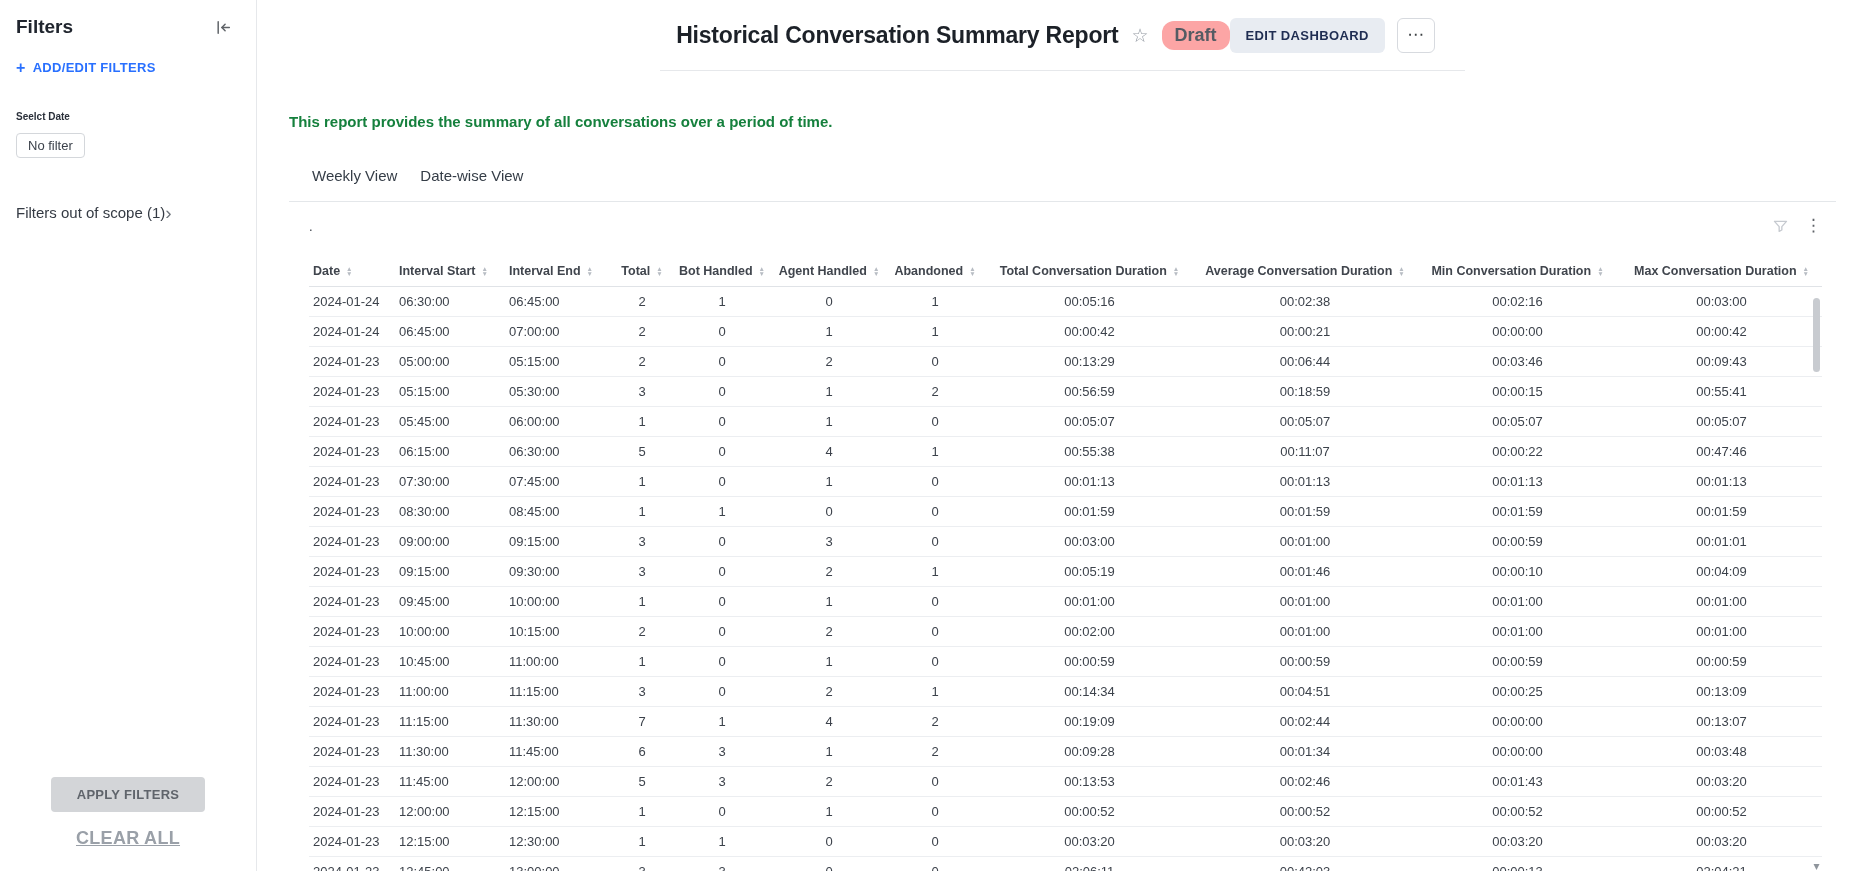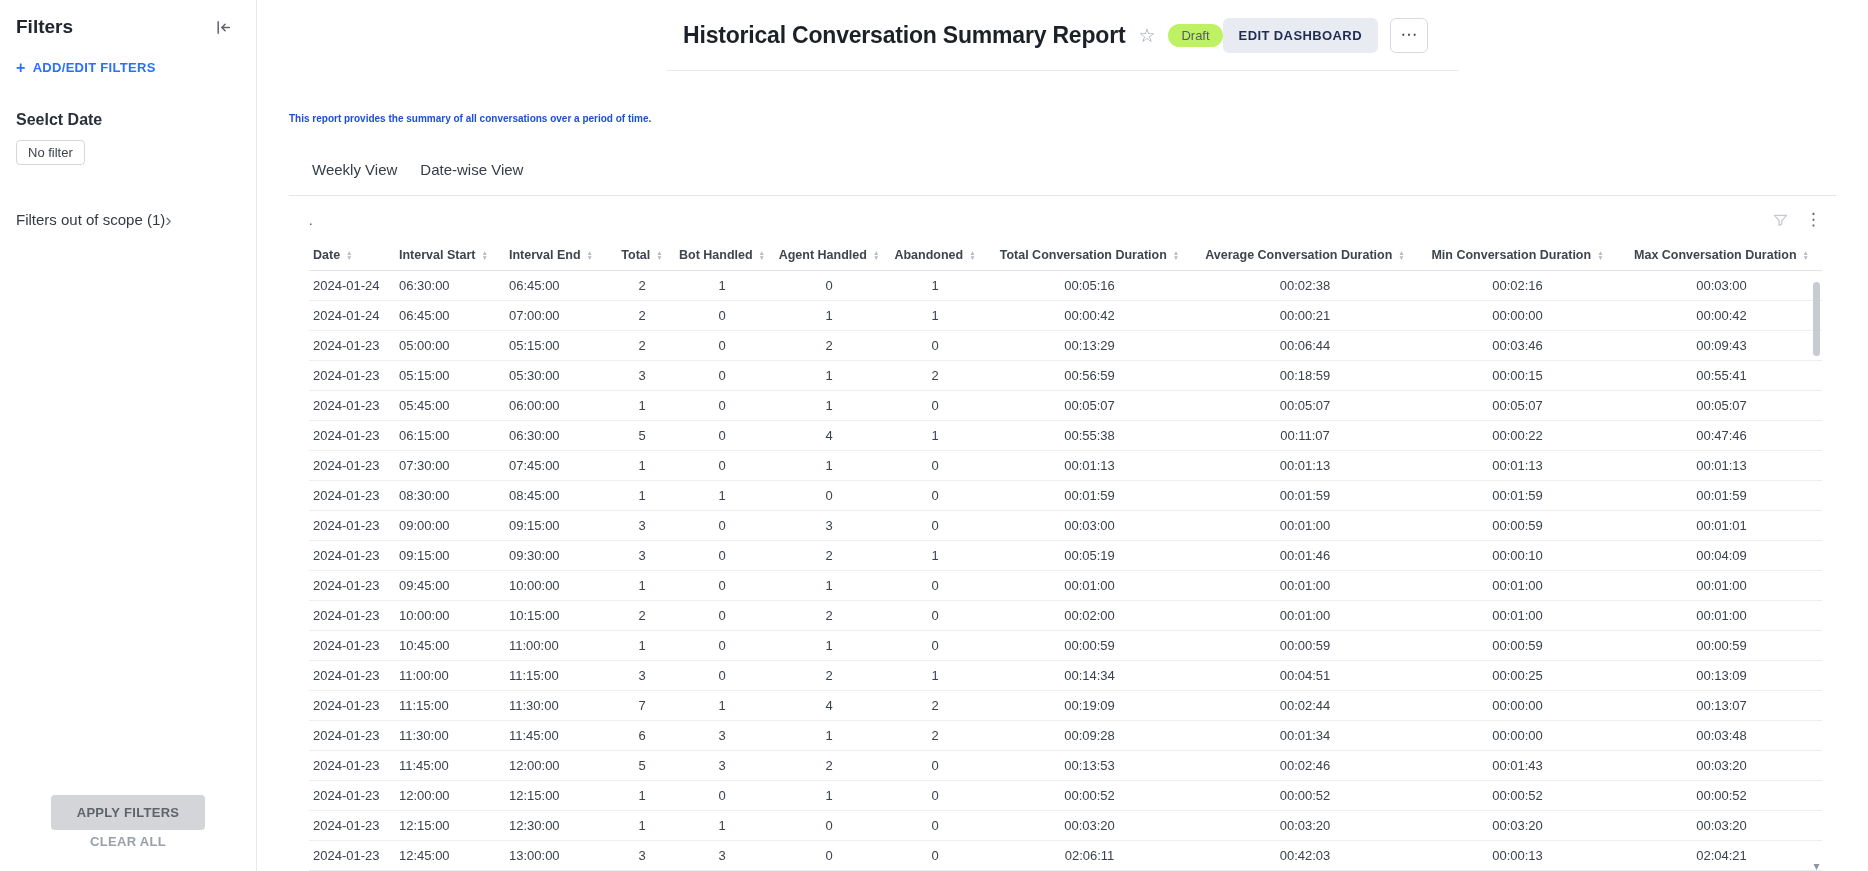--- a/index.html
+++ b/index.html
@@ -10,66 +10,66 @@
   
   .sidebar { width:257px; height:100%; border-right:1px solid #e6e8eb; position:relative;
     padding:16px 16px 0 16px; flex:0 0 257px; background:#fff; }
   .sb-head { display:flex; justify-content:space-between; align-items:center;gap:43px; }
   .sb-head h2 { font-size:19px; font-weight:700; color:#20252e; }
   .collapse { cursor:pointer; margin-right:8px; display:inline-flex; }
   .addedit { margin-top:22px; background:none; border:none; color:#2970ff; font-weight:700;
     font-size:13px; letter-spacing:.3px; display:flex; align-items:center; gap:7px; cursor:pointer;
     font-family:inherit; }
   .addedit .plus { font-size:16px; font-weight:700; line-height:14px; }
-  .fg-label { margin-top:36px; font-size:16px; font-weight:700; color:#2a303a; }
+  .fg-label { margin-top:36px; font-size:10px; font-weight:700; color:#2a303a; }
   .chip { margin-top:11px; display:inline-block; border:1px solid #d4d7db; border-radius:4px;
     padding:4px 11px; font-size:13px; color:#3c424b; cursor:pointer; background:#fff; }
   .oos { margin-top:46px; display:flex; justify-content:flex-start; align-items:center;
     font-size:15px; color:#343a43; cursor:pointer; padding-right:8px; }
   .oos .chev { font-size:19px; color:#6f757d; line-height:14px; }
   .sb-foot { position:absolute; left:0; right:0; bottom:22px; text-align:center; }
   .apply { background:#d3d5d8; color:#5f646b; border:none; border-radius:4px;
     padding:10px 26px; font-size:13px; font-weight:700; letter-spacing:.3px; cursor:pointer;
     font-family:inherit; }
-  .clear { display:block; margin:4px auto 0; background:none; border:none; color:#9aa0a8;
-    font-size:13px; font-weight:700; letter-spacing:.3px; cursor:pointer; font-family:inherit; }
+  .clear { display:block; margin:16px auto 0; background:none; border:none; color:#9aa0a8;
+    font-size:18px; font-weight:700; letter-spacing:.3px; cursor:pointer; font-family:inherit;text-decoration:underline; }
 
   
   .main { flex:1; display:flex; flex-direction:column; min-width:0;align-items:center; }
   .topbar { height:71px; border-bottom:1px solid #e6e8eb; display:flex; align-items:center;
     justify-content:space-between; padding:0 30px 0 16px; }
   .title-wrap { display:flex; align-items:center; gap:13px; }
   .title-wrap h1 { font-size:23px; font-weight:700; color:#1c2128; letter-spacing:-.2px; }
   .star { font-size:19px; color:#949aa3; cursor:pointer; line-height:19px; }
-  .badge { background:#bef264; color:#555b63; border-radius:12px; padding:4px 13px;
-    font-size:13px; }
+  .badge { background:#fca5a5; color:#555b63; border-radius:12px; padding:4px 13px;
+    font-size:18px;font-weight:bold; }
   .actions { display:flex; align-items:center; gap:12px; }
   .edit-db { background:#e8ecf2; color:#1f2d52; border:none; border-radius:6px;
     padding:10px 16px; font-size:13px; font-weight:700; letter-spacing:.4px; cursor:pointer;
     font-family:inherit; }
   .more { background:#fff; border:1px solid #d7dadf; border-radius:6px; width:38px; height:35px;
     display:flex; align-items:center; justify-content:center; cursor:pointer; }
   .more span { font-size:17px; color:#3c4043; line-height:10px; }
 
   .content { flex:1; padding:0 32px; min-height:0; display:flex; flex-direction:column; }
-  .desc { margin-top:42px; font-size:10px; font-weight:700; color:#1d4ed8; }
+  .desc { margin-top:42px; font-size:15px; font-weight:700; color:#15803d; }
   .tabs { margin-top:24px; display:flex; gap:17px; border-bottom:1px solid #e4e7ea;
     padding-left:20px; }
   .tab { padding:13px 3px 15px; font-size:15px; color:#353d47; cursor:pointer;
     border-bottom:3px solid transparent; margin-bottom:-1px; }
   .tab.active { color:#2970ff; font-weight:500; border-bottom-color:#2970ff; }
 
   .widget { padding:0 14px 0 20px; flex:1; display:flex; flex-direction:column; min-height:0; }
   .widget-bar { margin-top:16px; display:flex; justify-content:space-between; align-items:center; }
   .wtitle { font-size:13px; color:#3c424b; }
   .wicons { display:flex; align-items:center; gap:16px; }
   .funnel { display:inline-flex; cursor:pointer; }
   .kebab { font-size:17px; color:#5f6368; cursor:pointer; line-height:16px; }
 
-  .table-area { position:relative; margin-top:12px; flex:1; min-height:0; overflow:hidden; }
+  .table-area { position:relative; margin-top:22px; flex:1; min-height:0; overflow:hidden; }
   table { width:100%; border-collapse:collapse; table-layout:fixed; }
   th, td { font-size:13px; overflow:hidden; white-space:nowrap; }
   thead th { padding:8px 4px; font-size:12.5px; font-weight:700; color:#40454d;
     border-bottom:1px solid #e0e3e7; }
   tbody td { padding:7px 4px; color:#3c424b; border-bottom:1px solid #eceef1; height:28px; }
   .al-left { text-align:left; }
   .al-center { text-align:center; }
   th:nth-child(1){width:86px} th:nth-child(2){width:110px} th:nth-child(3){width:106px}
   th:nth-child(4){width:62px} th:nth-child(5){width:98px} th:nth-child(6){width:116px}
   th:nth-child(7){width:96px} th:nth-child(8){width:213px} th:nth-child(9){width:218px}

